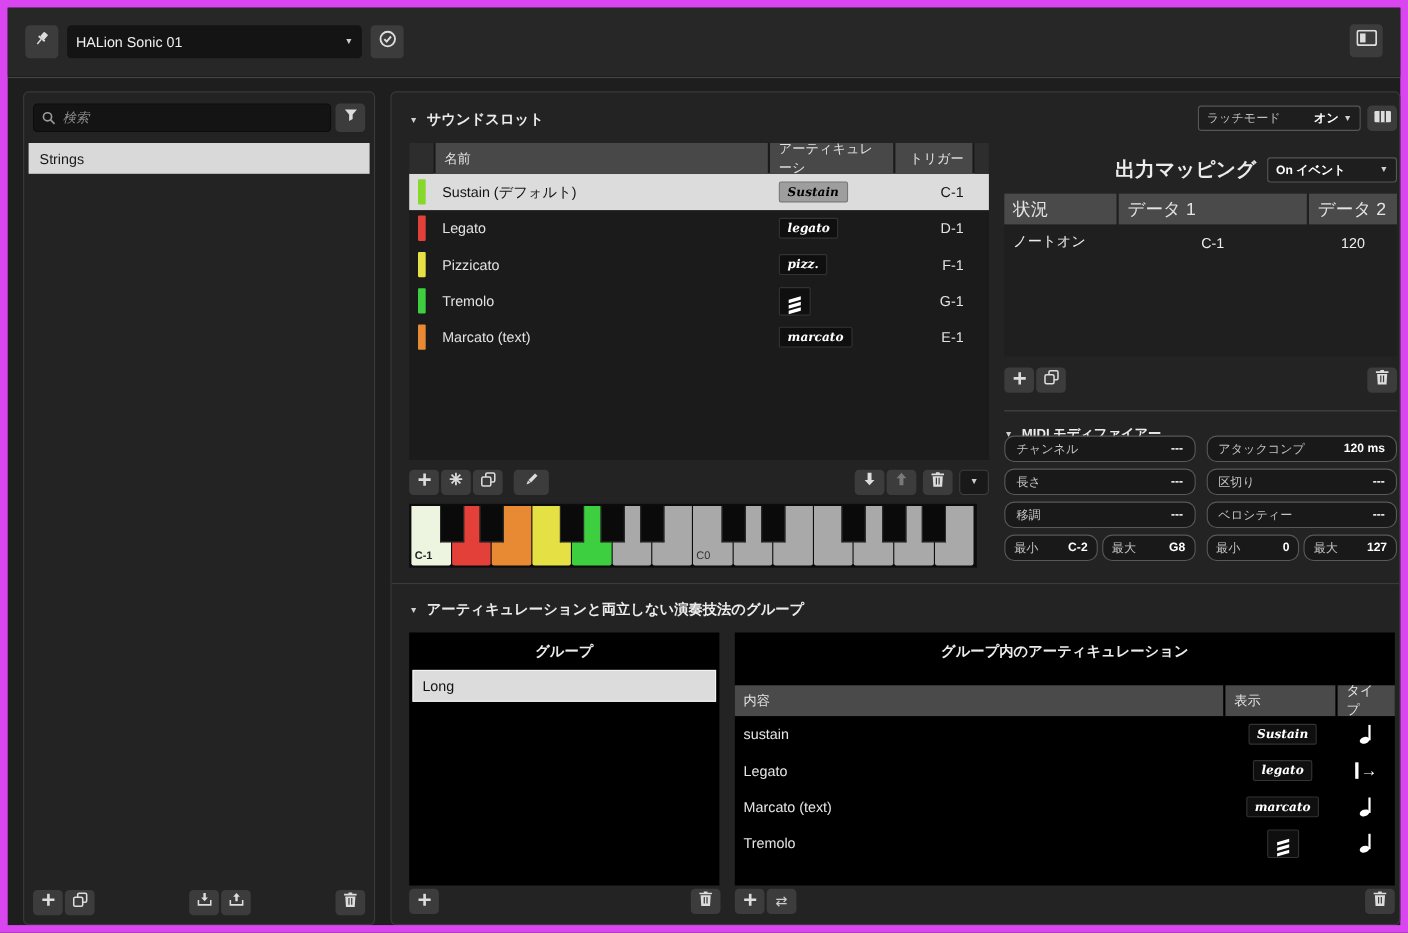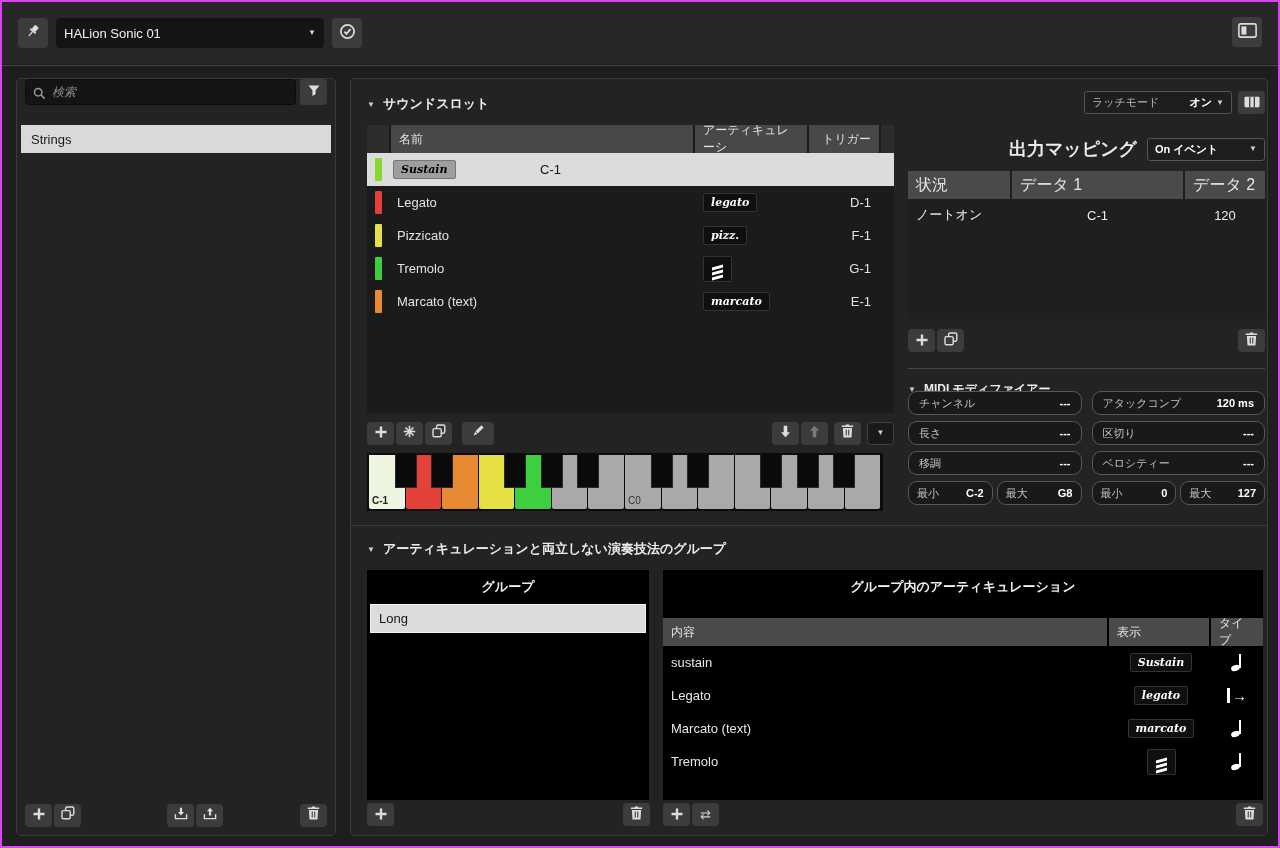--- a/index.html
+++ b/index.html
@@ -1,19 +1,19 @@
 <!DOCTYPE html>
 <html><head>
 <meta charset="utf-8">
 <style>
   * { margin:0; padding:0; box-sizing:border-box; }
   html,body { width:1280px; height:848px; background:#1e1e1e; overflow:hidden;
               font-family:"Liberation Sans", sans-serif; color:#e4e4e4; }
   .stage { position:absolute; inset:0; width:1280px; height:848px; background:#1e1e1e;
-           border:2px solid #d946ef; }
+           border:7px solid #d946ef; }
   .top-strip { position:absolute; left:0; top:0; right:0; height:62px; background:#272727; }
   .top-divider { position:absolute; left:0; top:63px; right:0; height:1px; background:#454545; }
 
   
   .btn { width:27px; height:23px; background:#3c3c3c; border-radius:4px; display:flex;
          align-items:center; justify-content:center; flex:0 0 auto; }
   .btn.big { width:30px; height:30px; }
   .btn.dark { background:#191919; border:1px solid #3f3f3f; }
   .btn-group { display:flex; gap:2px; }
   .caret { font-size:8px; color:#cfcfcf; line-height:1; }
@@ -24,21 +24,21 @@
   .tri { font-size:8px; color:#cfcfcf; }
 
   
   .topbar { position:absolute; left:16px; top:15px; height:32px; display:flex; gap:8px; align-items:center; }
   .plugin-select { width:268px; height:30px; font-size:13px; color:#f0f0f0; }
   .plugin-select .lbl { flex:1; }
   .layout-btn { position:absolute; right:16px; top:15px; }
 
   
   .left-panel { left:14px; top:76px; width:320px; height:758px; }
-  .search-row { position:absolute; left:8px; top:0; right:8px; height:26px; display:flex; gap:4px; }
+  .search-row { position:absolute; left:8px; top:10px; right:8px; height:26px; display:flex; gap:4px; }
   .search-input { flex:1; background:#141414; border:1px solid #0c0c0c; border-radius:4px;
                   color:#e0e0e0; font-size:12px; font-style:italic; padding:0 6px 0 26px;
                   font-family:"Liberation Sans", sans-serif; }
   .search-input::placeholder { color:#8a8a8a; font-style:italic; }
   .search-icon-wrap { position:absolute; left:8px; top:7px; width:14px; }
   .map-list { position:absolute; left:4px; top:46px; right:4px; }
   .map-item { height:28px; background:#d9d9d9; color:#1a1a1a; font-size:13px;
               display:flex; align-items:center; padding-left:10px; }
   .lp-toolbar { position:absolute; left:8px; right:8px; bottom:8px; height:24px;
                 display:flex; align-items:center; }
@@ -271,20 +271,21 @@
         <div class="c-name">名前</div>
         <div class="c-art">アーティキュレーシ</div>
         <div class="c-trg">トリガー</div>
         <div class="c-end mini"></div>
       </div>
 
       <div class="slot-row selected">
         <div class="c-sw">
             <span class="swatch" style="background-color: rgb(134, 216, 44);"></span>
           </div>
+        <div class="c-name">Sustain (デフォルト)</div>
         <div class="c-art">
             <span class="badge">Sustain</span>
           </div>
         <div class="c-trg">C-1</div>
         <div class="c-end"></div>
       </div>
       <div class="slot-row">
         <div class="c-sw">
             <span class="swatch" style="background-color: rgb(226, 64, 56);"></span>
           </div>

